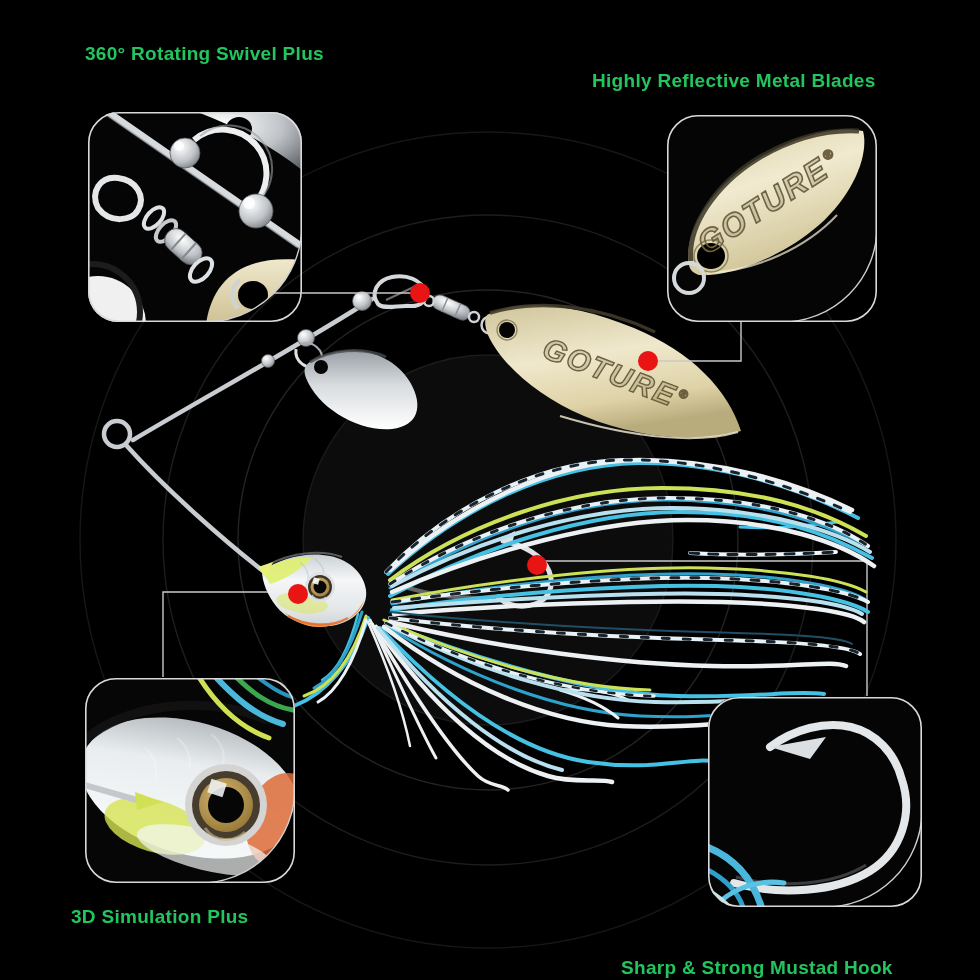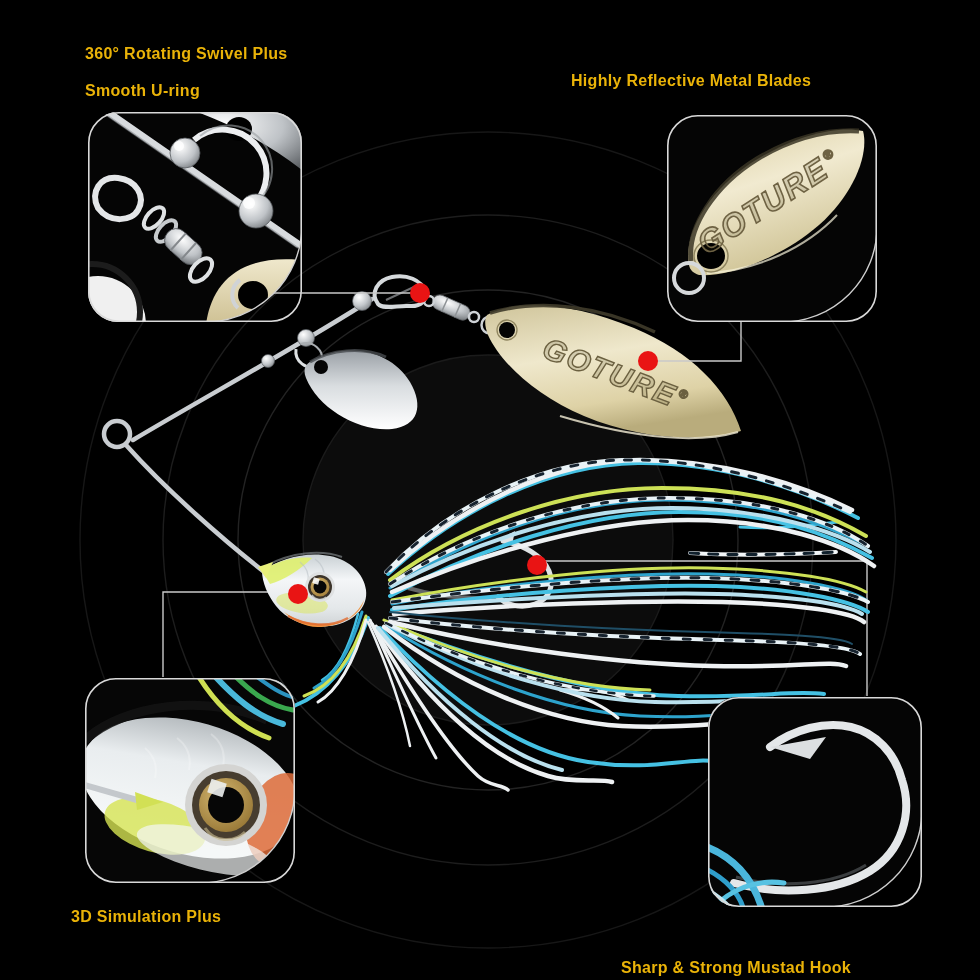--- a/index.html
+++ b/index.html
@@ -1,18 +1,18 @@
 <!DOCTYPE html>
 <html><head>
 <meta charset="utf-8">
 <style>
   html,body{margin:0;padding:0;background:#000;}
   #stage{position:relative;width:980px;height:980px;background:#000;overflow:hidden;
          font-family:"Liberation Sans",sans-serif;}
-  .label{position:absolute;color:#eab308;font-weight:bold;font-size:16px;line-height:37px;
+  .label{position:absolute;color:#22c55e;font-weight:bold;font-size:19px;line-height:37px;
          letter-spacing:.3px;white-space:nowrap;}
   .inset{position:absolute;}
   .inset svg{display:block;}
   #main-svg{position:absolute;left:0;top:0;}
 </style>
 </head>
 <body>
 
 <div id="stage">
 
@@ -355,19 +355,18 @@
           <path d="M-4,190 C10,198 22,208 26,216" stroke="#bfe6f2" stroke-width="3"></path>
         </g>
       </g>
       <path d="M214,115 A97,97 0 0 1 117,210" fill="none" stroke="#cfcfcf" stroke-width="1.4"></path>
       <rect x="0.8" y="0.8" width="212.4" height="208.4" rx="30" fill="none" stroke="#d9d9d9" stroke-width="1.6"></rect>
     </svg>
   </div>
 
   <div class="label" style="left:85px;top:35px;">
     <div>360° Rotating Swivel Plus</div>
-    <div>Smooth U-ring</div>
-  </div>
-  <div class="label" style="left:571px;top:62px;">Highly Reflective Metal Blades</div>
+  </div>
+  <div class="label" style="left:592px;top:62px;">Highly Reflective Metal Blades</div>
   <div class="label" style="left:71px;top:898px;">3D Simulation Plus</div>
   <div class="label" style="left:621px;top:917px;margin-top:32px;">Sharp &amp; Strong Mustad Hook</div>
 
 </div>
 
 </body></html>

